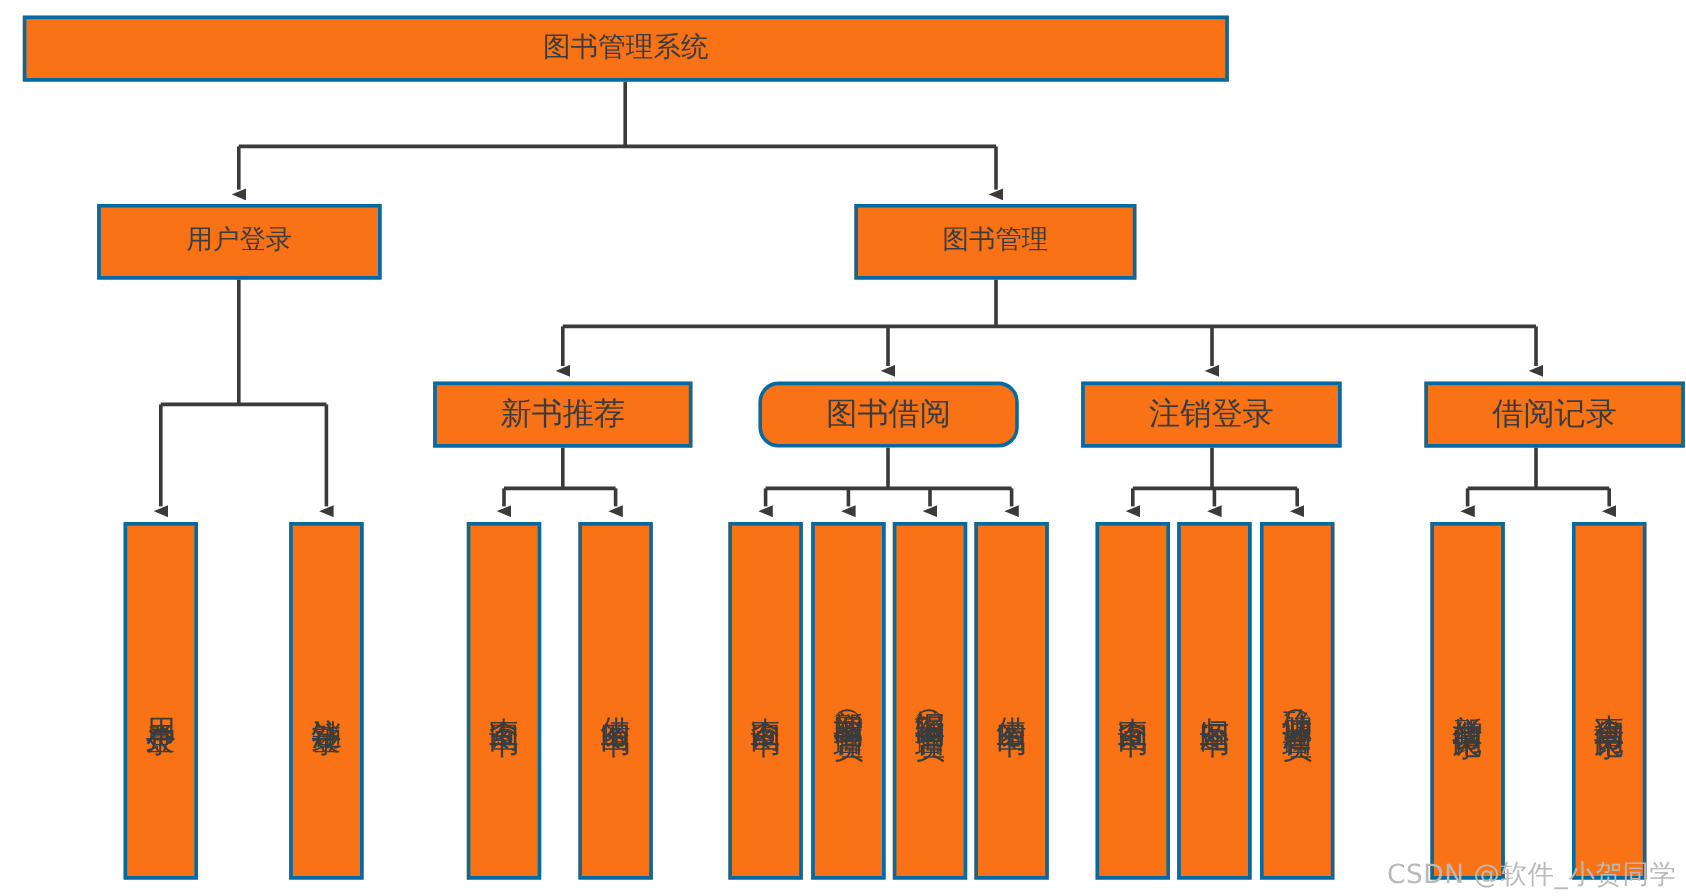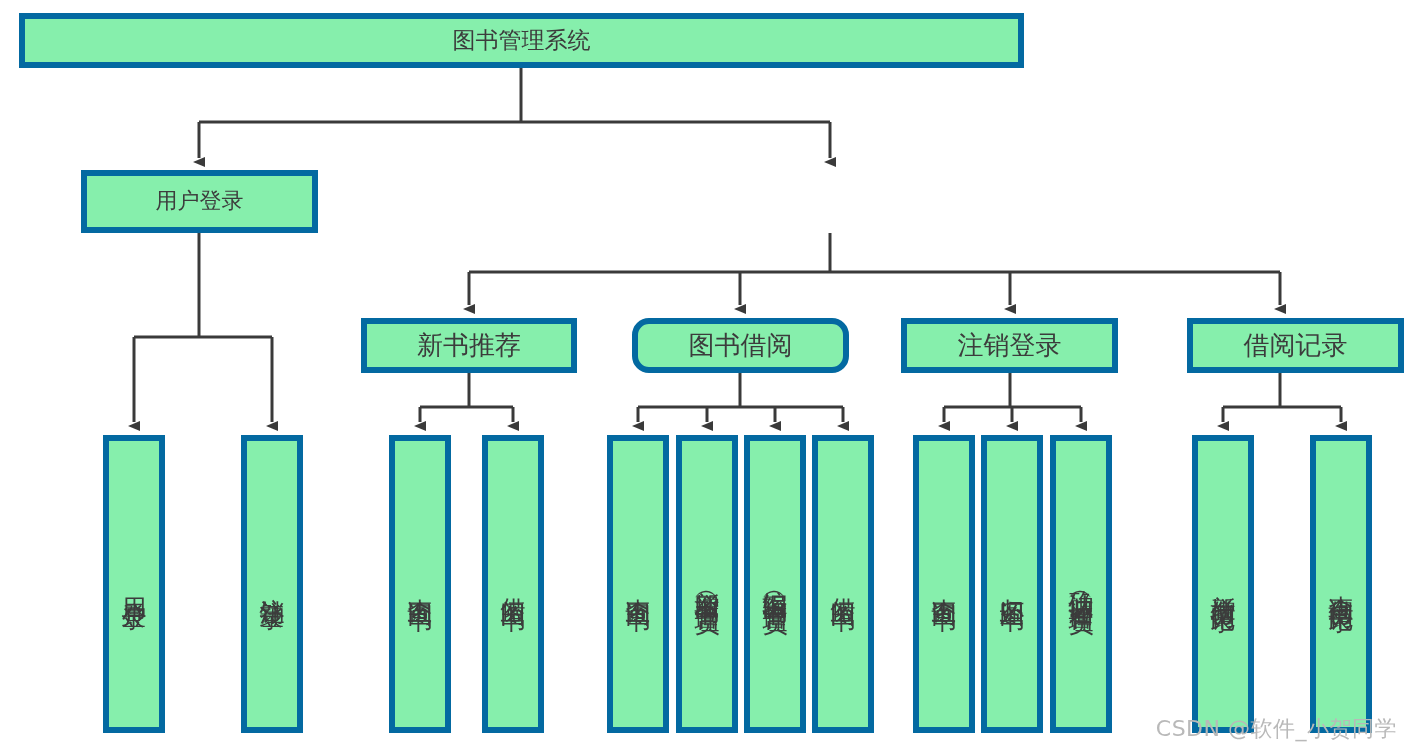--- a/index.html
+++ b/index.html
@@ -9,22 +9,22 @@
     font-family:"DejaVu Sans","Liberation Sans",sans-serif;
     overflow:hidden;
     position:relative;
   }
   #canvas{position:absolute;inset:0;width:1405px;height:747px;}
   svg.wires{position:absolute;left:0;top:0;width:1405px;height:747px;pointer-events:none;}
 
   .node{
     position:absolute;
     box-sizing:border-box;
-    background:#86efac;
-    border:6px solid #0369a1;
+    background:#f97316;
+    border:3px solid #0369a1;
     display:flex;
     align-items:center;
     justify-content:center;
     color:#3c3c3c;
   }
   .node .label{
     color:#3c3c3c;
     line-height:1.12;
     text-align:center;
     white-space:nowrap;
@@ -114,20 +114,23 @@
     </g>
   </svg>
 
   <div class="node node-root" style="left: 19px; top: 13px; width: 1005px; height: 55px;">
     <span class="label">图书管理系统</span>
   </div>
 
   <div class="node node-l1" style="left: 81px; top: 170px; width: 237px; height: 63px;">
     <span class="label">用户登录</span>
   </div>
+  <div class="node node-l1" style="left: 712px; top: 170px; width: 235px; height: 63px;">
+    <span class="label">图书管理</span>
+  </div>
 
   <div class="node node-l2" style="left: 361px; top: 318px; width: 216px; height: 55px;">
     <span class="label">新书推荐</span>
   </div>
   <div class="node node-l2" style="left: 632px; top: 318px; width: 217px; height: 55px; border-radius: 17px;">
     <span class="label">图书借阅</span>
   </div>
   <div class="node node-l2" style="left: 901px; top: 318px; width: 217px; height: 55px;">
     <span class="label">注销登录</span>
   </div>

